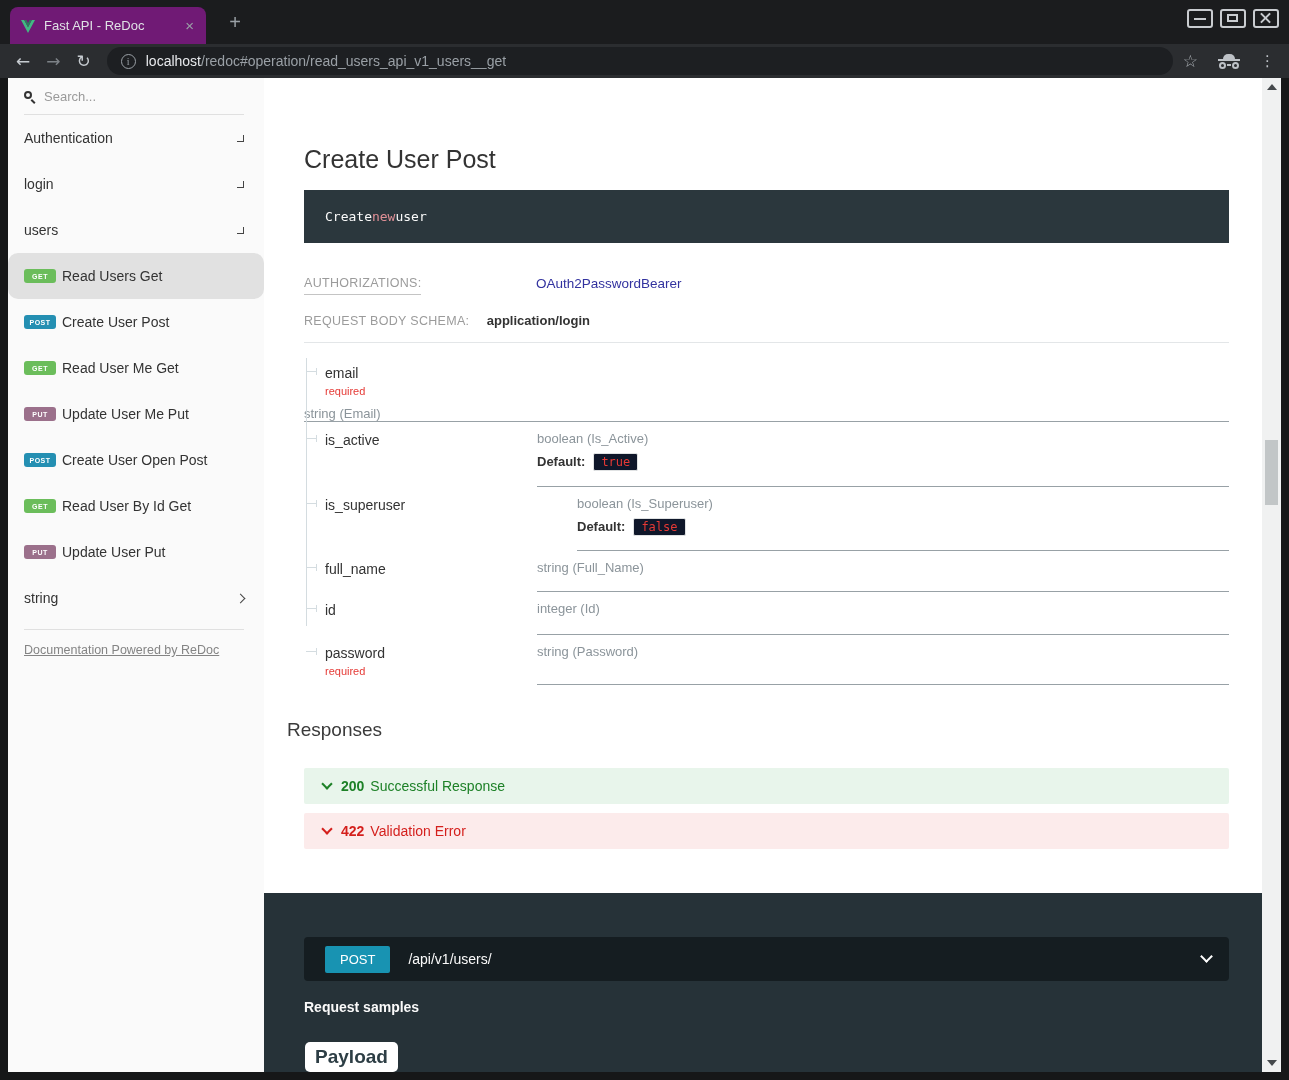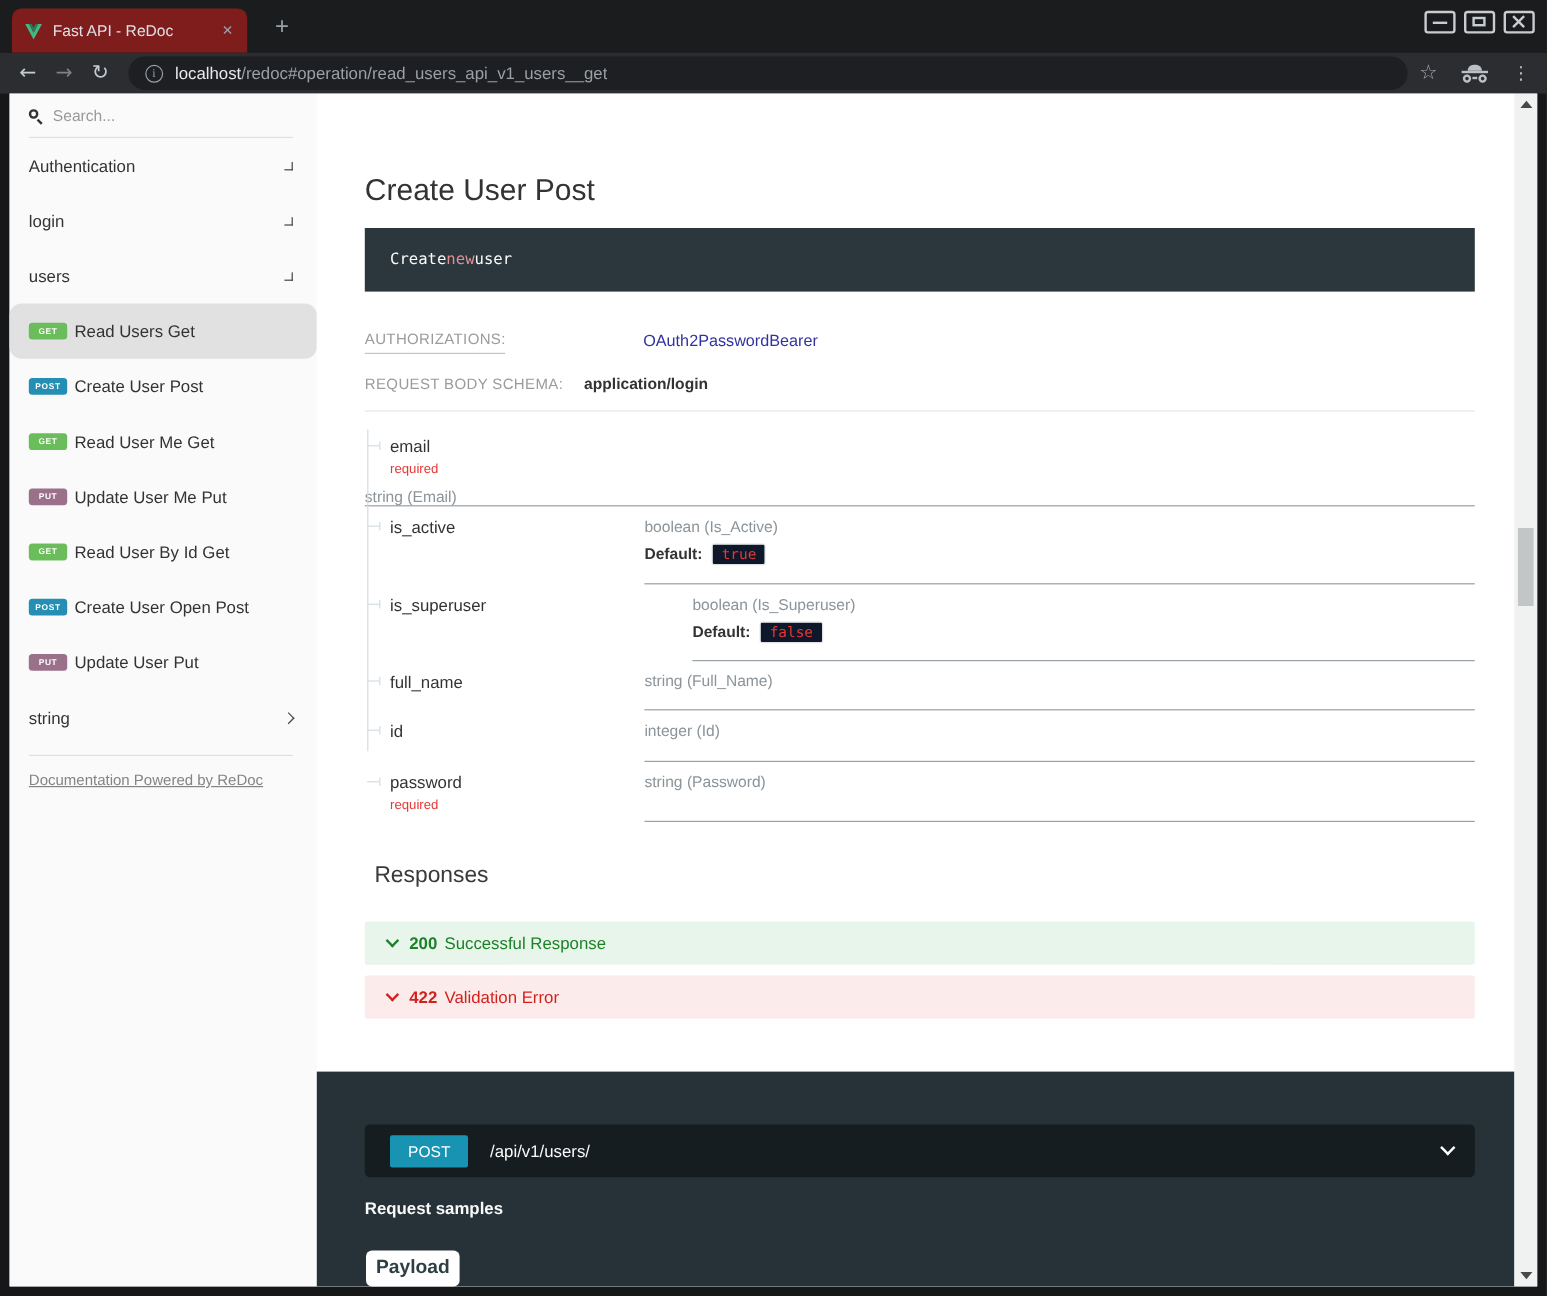--- a/index.html
+++ b/index.html
@@ -3,21 +3,21 @@
 <meta charset="utf-8">
 <style>
   * { margin:0; padding:0; box-sizing:border-box; }
   html,body { width:1289px; height:1080px; overflow:hidden; }
   body { font-family:"Liberation Sans", sans-serif; background:#161718; }
 
   #root { position:relative; width:1289px; height:1080px; background:#161718; overflow:hidden; }
 
   
   .tabstrip { position:absolute; left:0; top:0; width:100%; height:44px; background:#1b1c1e; }
-  .tab { position:absolute; left:10px; top:7px; width:196px; height:37px; background:#7f1d1d;
+  .tab { position:absolute; left:10px; top:7px; width:196px; height:37px; background:#701a75;
          border-radius:8px 8px 0 0; display:flex; align-items:center; padding:0 10px; }
   .favicon { width:16px; height:16px; display:inline-block; flex:none; }
   .tab-title { flex:1; margin-left:8px; font-size:13px; color:#dfe1e5; white-space:nowrap; overflow:hidden; }
   .tab-close { color:#9aa0a6; font-size:15px; line-height:15px; padding:0 2px; cursor:default; }
   .newtab { position:absolute; left:222px; top:9px; width:26px; height:26px; color:#9aa0a6;
             font-size:20px; line-height:26px; text-align:center; }
   .winbtns { position:absolute; right:10px; top:9px; display:flex; gap:7px; }
   .winbtn { width:26px; height:19px; border:2px solid #c9ccd0; border-radius:3px; position:relative; }
   .winbtn .bar { position:absolute; left:5px; right:5px; top:7px; height:2px; background:#c9ccd0; }
   .winbtn .sq  { position:absolute; left:5px; top:3px; width:11px; height:8px; border:2px solid #c9ccd0; }
@@ -106,42 +106,42 @@
   .f-name::after  { content:""; position:absolute; left:12px; top:13px; width:1px; height:7px; background:#d4dce0; }
   .fname { font-size:14px; color:#333; }
   .freq { display:block; margin-top:3px; font-size:11px; color:var(--required); }
   .f-type { flex:1; padding-top:9px; border-bottom:1px solid #98a1a6; }
   .ftype { font-size:13px; color:#8b949a; }
   .fdefault { margin:7px 0 9px; font-size:13px; color:#333; }
   .dlabel { font-weight:bold; }
   .dval { display:inline-block; margin-left:8px; padding:1px 7px; font-family:"DejaVu Sans Mono",monospace;
           font-size:12px; color:var(--default-value); background:#0f172a; border:1px solid #e0e2e3; border-radius:2px; }
 
-  .responses-title { position:absolute; left:48px; top:641px; font-size:19px; color:#3a3a3a; font-weight:400; }
+  .responses-title { position:absolute; left:23px; top:641px; font-size:19px; color:#3a3a3a; font-weight:400; }
   .resp { position:absolute; left:40px; width:925px; height:36px; border-radius:2px;
           display:flex; align-items:center; padding-left:19px; font-size:14px; cursor:pointer; }
   .resp.r0 { top:690px; }
   .resp.r1 { top:735px; }
   .resp.success { background:var(--success-bg); color:var(--success); }
   .resp.error   { background:var(--error-bg);   color:var(--error); }
   .resp .rchev { width:8px; height:8px; border-right:2px solid currentColor; border-bottom:2px solid currentColor;
                  transform:rotate(45deg); margin:-4px 10px 0 0; flex:none; }
   .rcode { font-weight:bold; margin-right:6px; }
 
   
   .dark-panel { position:absolute; left:0; right:0; top:815px; bottom:0; background:#263238; }
   .post-bar { position:absolute; left:40px; top:44px; width:925px; height:44px; background:#151d21;
               border-radius:4px; display:flex; align-items:center; padding:0 18px 0 21px; cursor:pointer; }
   .panel-badge { background:var(--panel-post-badge); color:#fff; font-size:13px; padding:6px 15px; border-radius:2px; flex:none; }
   .panel-path { margin-left:18px; font-size:14px; color:#fafafa; flex:1; }
   .post-bar .pchev { width:9px; height:9px; border-right:2px solid #fff; border-bottom:2px solid #fff;
                      transform:rotate(45deg); margin-top:-5px; flex:none; }
   .req-samples { position:absolute; left:40px; top:106px; font-size:14px; font-weight:bold; color:#fafafa; }
-  .payload-btn { position:absolute; left:41px; top:149px; width:78px; height:30px; background:#fff;
-                 border:none; border-radius:5px; font-size:16px; font-weight:bold; color:#2d3e45;
+  .payload-btn { position:absolute; left:41px; top:149px; width:93px; height:30px; background:#fff;
+                 border:none; border-radius:5px; font-size:19px; font-weight:bold; color:#2d3e45;
                  font-family:"Liberation Sans",sans-serif; cursor:pointer; }
 
   
   .scrollbar { position:absolute; right:0; top:0; width:19px; height:100%; background:#f0f1f1; }
   .sb-up { position:absolute; left:5px; top:6px; width:0; height:0;
            border-left:5px solid transparent; border-right:5px solid transparent; border-bottom:6px solid #45494c; }
   .sb-down { position:absolute; left:5px; bottom:6px; width:0; height:0;
              border-left:5px solid transparent; border-right:5px solid transparent; border-top:6px solid #45494c; }
   .sb-thumb { position:absolute; left:3px; top:362px; width:13px; height:65px; background:#c2c6c7; }
 </style>
@@ -230,26 +230,26 @@
   </div>
           <div class="op-row">
     <span class="badge get">GET</span>
     <span class="op-label">Read User Me Get</span>
   </div>
           <div class="op-row">
     <span class="badge put">PUT</span>
     <span class="op-label">Update User Me Put</span>
   </div>
           <div class="op-row">
+    <span class="badge post">POST</span>
+    <span class="op-label">Create User Open Post</span>
+  </div>
+          <div class="op-row">
     <span class="badge get">GET</span>
     <span class="op-label">Read User By Id Get</span>
-  </div>
-          <div class="op-row">
-    <span class="badge post">POST</span>
-    <span class="op-label">Create User Open Post</span>
   </div>
           <div class="op-row">
     <span class="badge put">PUT</span>
     <span class="op-label">Update User Put</span>
   </div>
         </div>
 
       <div class="side-row">
         <span class="lbl">string</span>
         <span class="chev right"></span>

